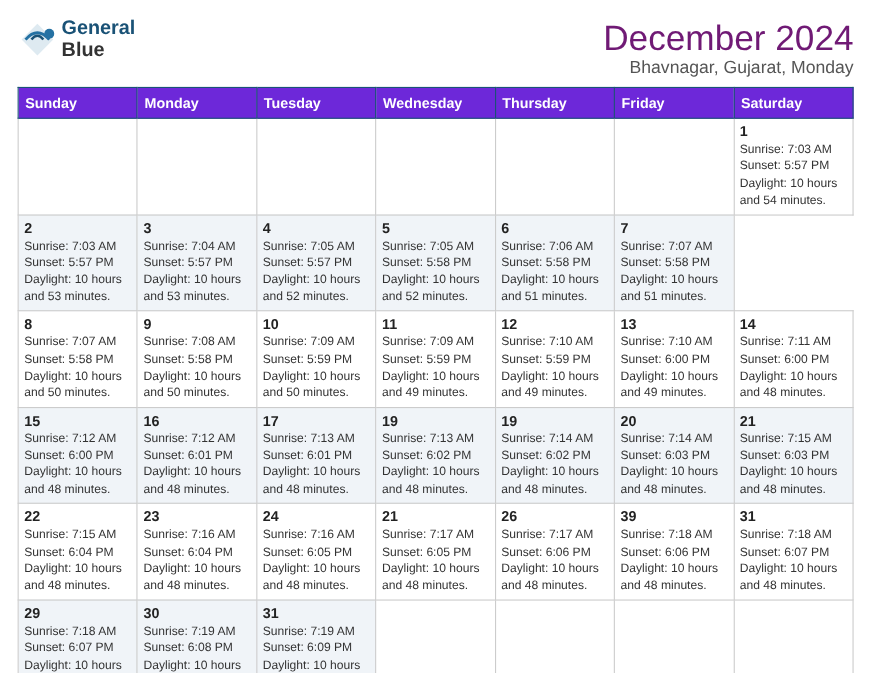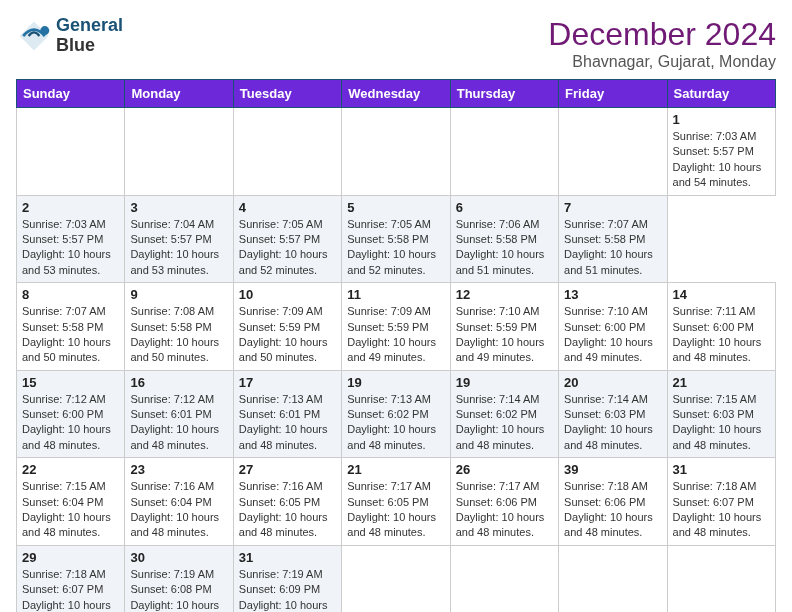--- a/index.html
+++ b/index.html
@@ -151,21 +151,21 @@
         <td><span class="day-num">16</span><span class="day-content">Sunrise: 7:12 AM<br>Sunset: 6:01 PM<br>Daylight: 10 hours and 48 minutes.</span></td>
         <td><span class="day-num">17</span><span class="day-content">Sunrise: 7:13 AM<br>Sunset: 6:01 PM<br>Daylight: 10 hours and 48 minutes.</span></td>
         <td><span class="day-num">19</span><span class="day-content">Sunrise: 7:13 AM<br>Sunset: 6:02 PM<br>Daylight: 10 hours and 48 minutes.</span></td>
         <td><span class="day-num">19</span><span class="day-content">Sunrise: 7:14 AM<br>Sunset: 6:02 PM<br>Daylight: 10 hours and 48 minutes.</span></td>
         <td><span class="day-num">20</span><span class="day-content">Sunrise: 7:14 AM<br>Sunset: 6:03 PM<br>Daylight: 10 hours and 48 minutes.</span></td>
         <td><span class="day-num">21</span><span class="day-content">Sunrise: 7:15 AM<br>Sunset: 6:03 PM<br>Daylight: 10 hours and 48 minutes.</span></td>
       </tr>
       <tr>
         <td><span class="day-num">22</span><span class="day-content">Sunrise: 7:15 AM<br>Sunset: 6:04 PM<br>Daylight: 10 hours and 48 minutes.</span></td>
         <td><span class="day-num">23</span><span class="day-content">Sunrise: 7:16 AM<br>Sunset: 6:04 PM<br>Daylight: 10 hours and 48 minutes.</span></td>
-        <td><span class="day-num">27</span><span class="day-content">Sunrise: 7:16 AM<br>Sunset: 6:05 PM<br>Daylight: 10 hours and 48 minutes.</span></td>
+        <td><span class="day-num">24</span><span class="day-content">Sunrise: 7:16 AM<br>Sunset: 6:05 PM<br>Daylight: 10 hours and 48 minutes.</span></td>
         <td><span class="day-num">21</span><span class="day-content">Sunrise: 7:17 AM<br>Sunset: 6:05 PM<br>Daylight: 10 hours and 48 minutes.</span></td>
         <td><span class="day-num">26</span><span class="day-content">Sunrise: 7:17 AM<br>Sunset: 6:06 PM<br>Daylight: 10 hours and 48 minutes.</span></td>
         <td><span class="day-num">39</span><span class="day-content">Sunrise: 7:18 AM<br>Sunset: 6:06 PM<br>Daylight: 10 hours and 48 minutes.</span></td>
         <td><span class="day-num">31</span><span class="day-content">Sunrise: 7:18 AM<br>Sunset: 6:07 PM<br>Daylight: 10 hours and 48 minutes.</span></td>
       </tr>
       <tr>
         <td><span class="day-num">29</span><span class="day-content">Sunrise: 7:18 AM<br>Sunset: 6:07 PM<br>Daylight: 10 hours and 49 minutes.</span></td>
         <td><span class="day-num">30</span><span class="day-content">Sunrise: 7:19 AM<br>Sunset: 6:08 PM<br>Daylight: 10 hours and 49 minutes.</span></td>
         <td><span class="day-num">31</span><span class="day-content">Sunrise: 7:19 AM<br>Sunset: 6:09 PM<br>Daylight: 10 hours and 49 minutes.</span></td>
         <td class="empty-cell"></td>

